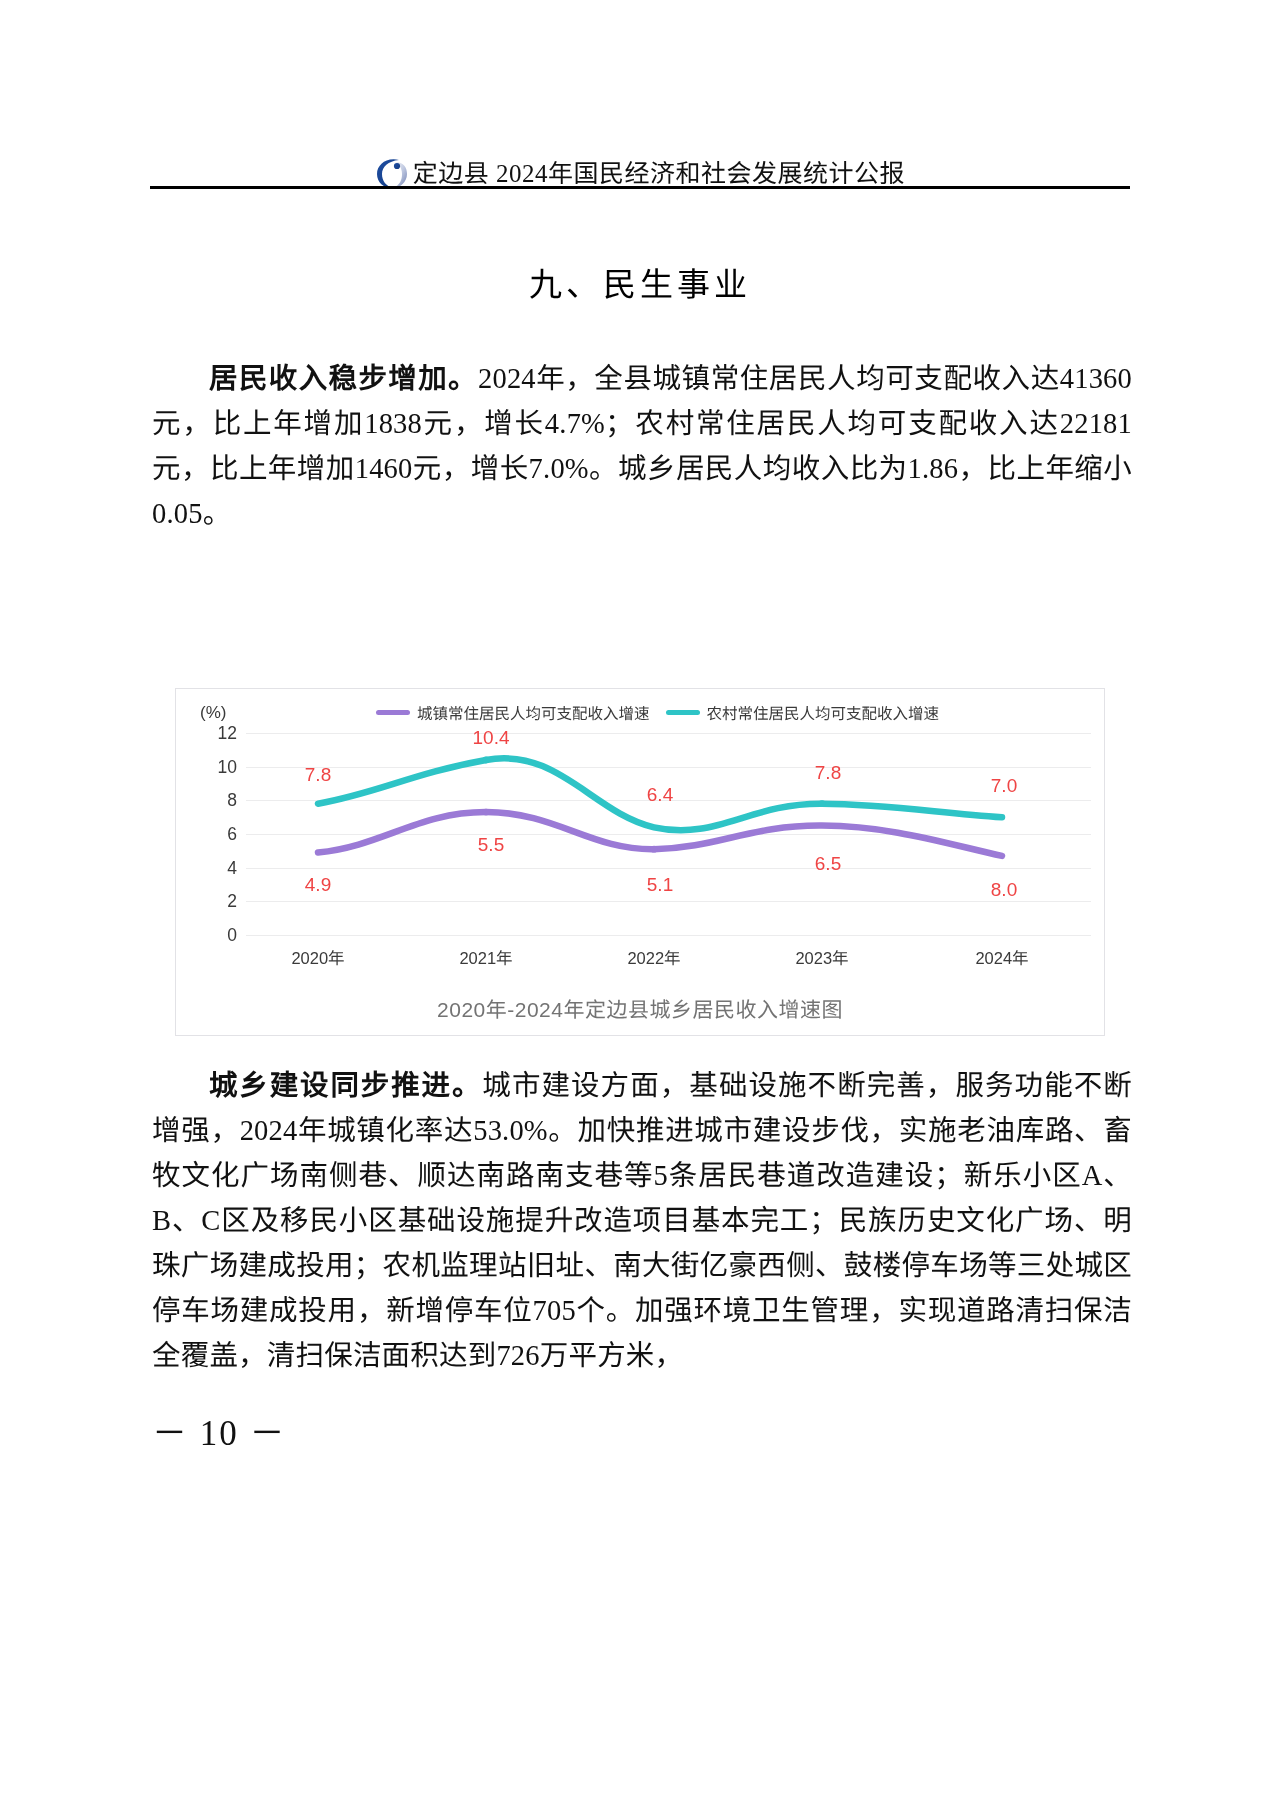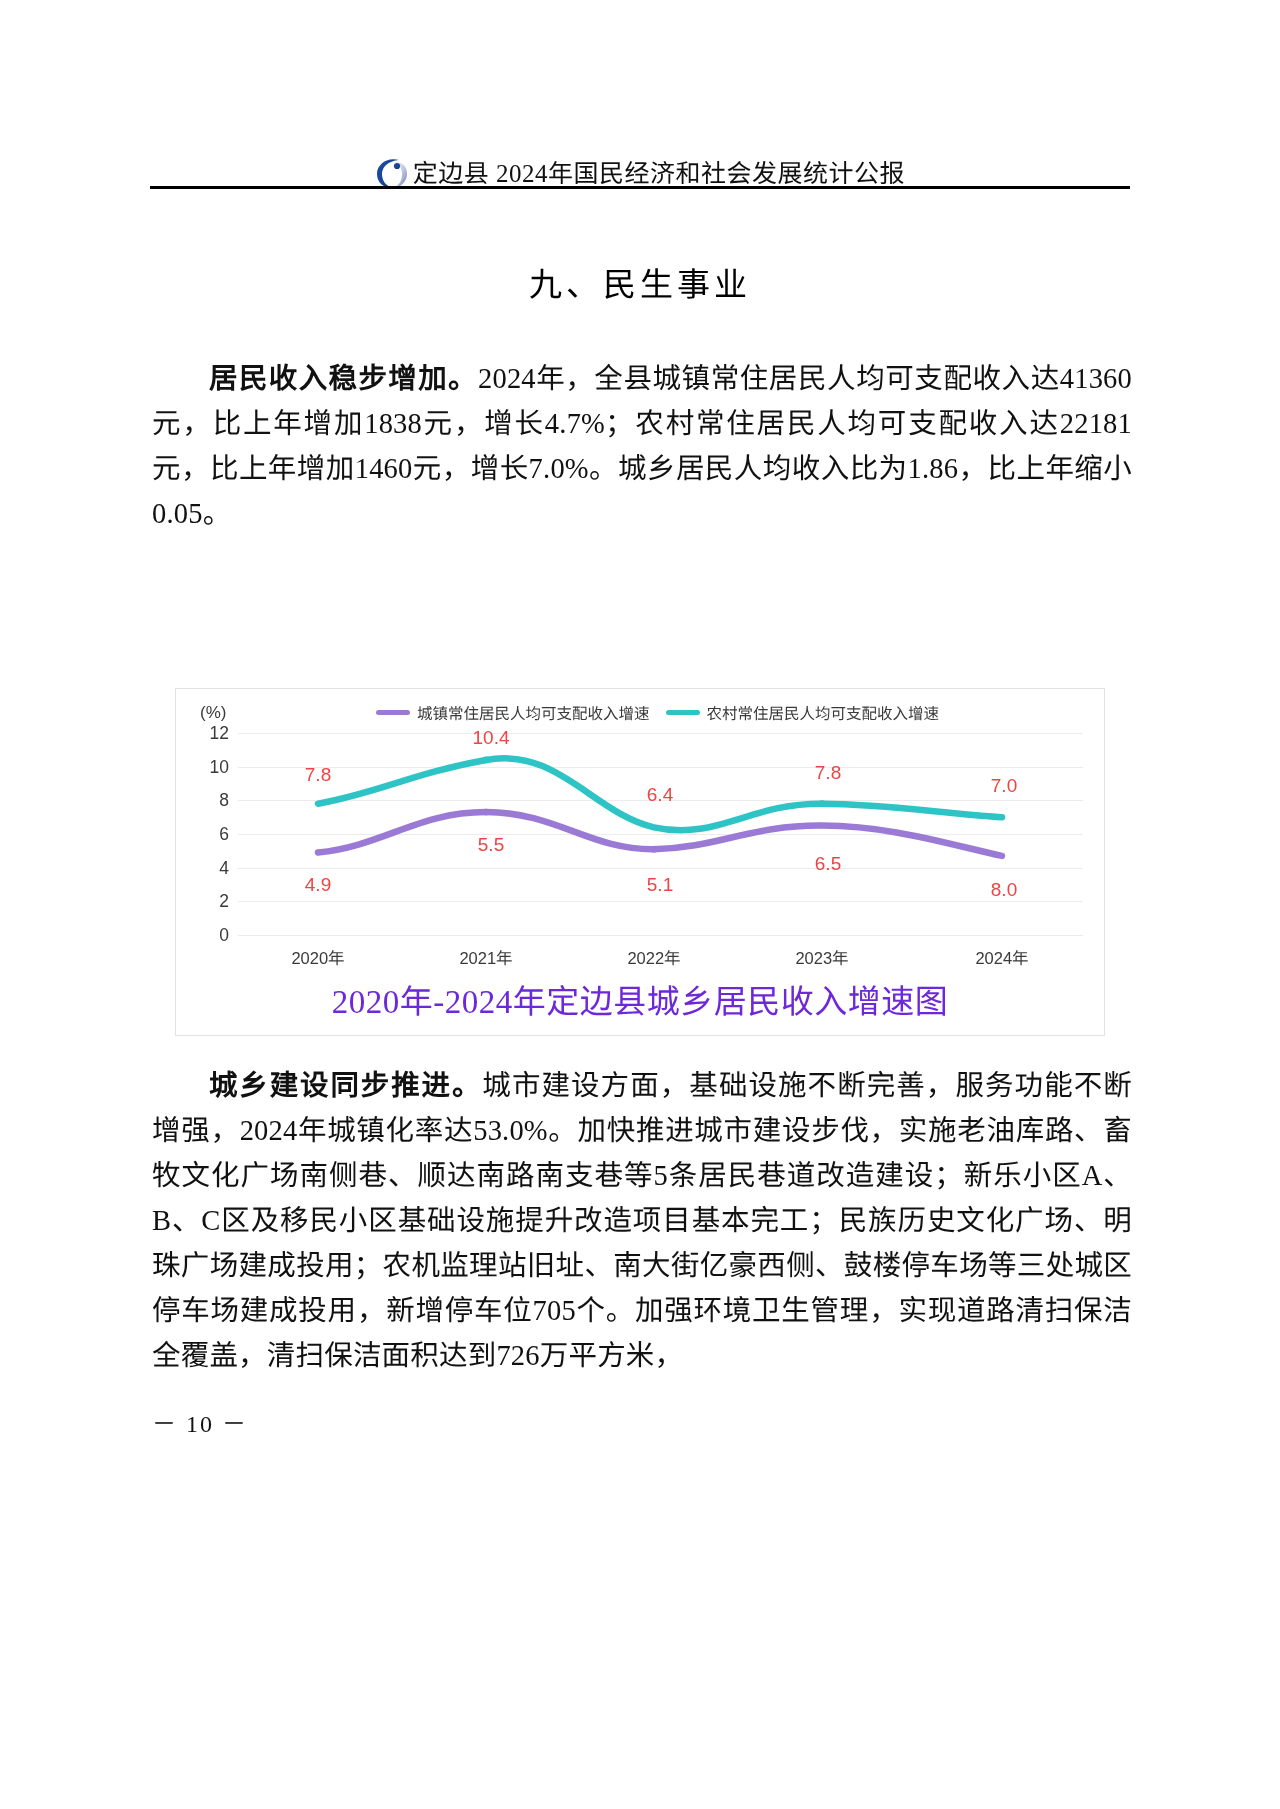--- a/index.html
+++ b/index.html
@@ -152,21 +152,21 @@
   }
   .plot {
     position: absolute;
     left: 62px;
     top: 44px;
     width: 845px;
     height: 202px;
   }
   .gridline {
     position: absolute;
-    left: 0;
+    left: 8px;
     width: 100%;
     height: 1px;
     background: #ececed;
   }
   .ytick {
     position: absolute;
     right: 100%;
     margin-right: 9px;
     transform: translateY(-50%);
     font-size: 17.5px;
@@ -187,33 +187,33 @@
     font-size: 19px;
     color: #ef4444;
     white-space: nowrap;
   }
   .figure-caption {
     position: absolute;
     left: 0;
     bottom: 12px;
     width: 100%;
     text-align: center;
-    font-family: Liberation Serif, serif;
-    font-size: 33px;
-    color: #6d28d9;
+    font-family: Liberation Sans, sans-serif;
+    font-size: 21px;
+    color: #737373;
     letter-spacing: 0.5px;
   }
 
   
   .page-number {
     position: absolute;
     left: 152px;
     top: 1404px;
     font-family: "Liberation Serif", "DejaVu Serif", serif;
-    font-size: 24px;
+    font-size: 35px;
     letter-spacing: 2px;
     color: #111111;
   }
 </style>
 </head>
 <body>
 
 <div class="page">
 
   <div class="page-header">

